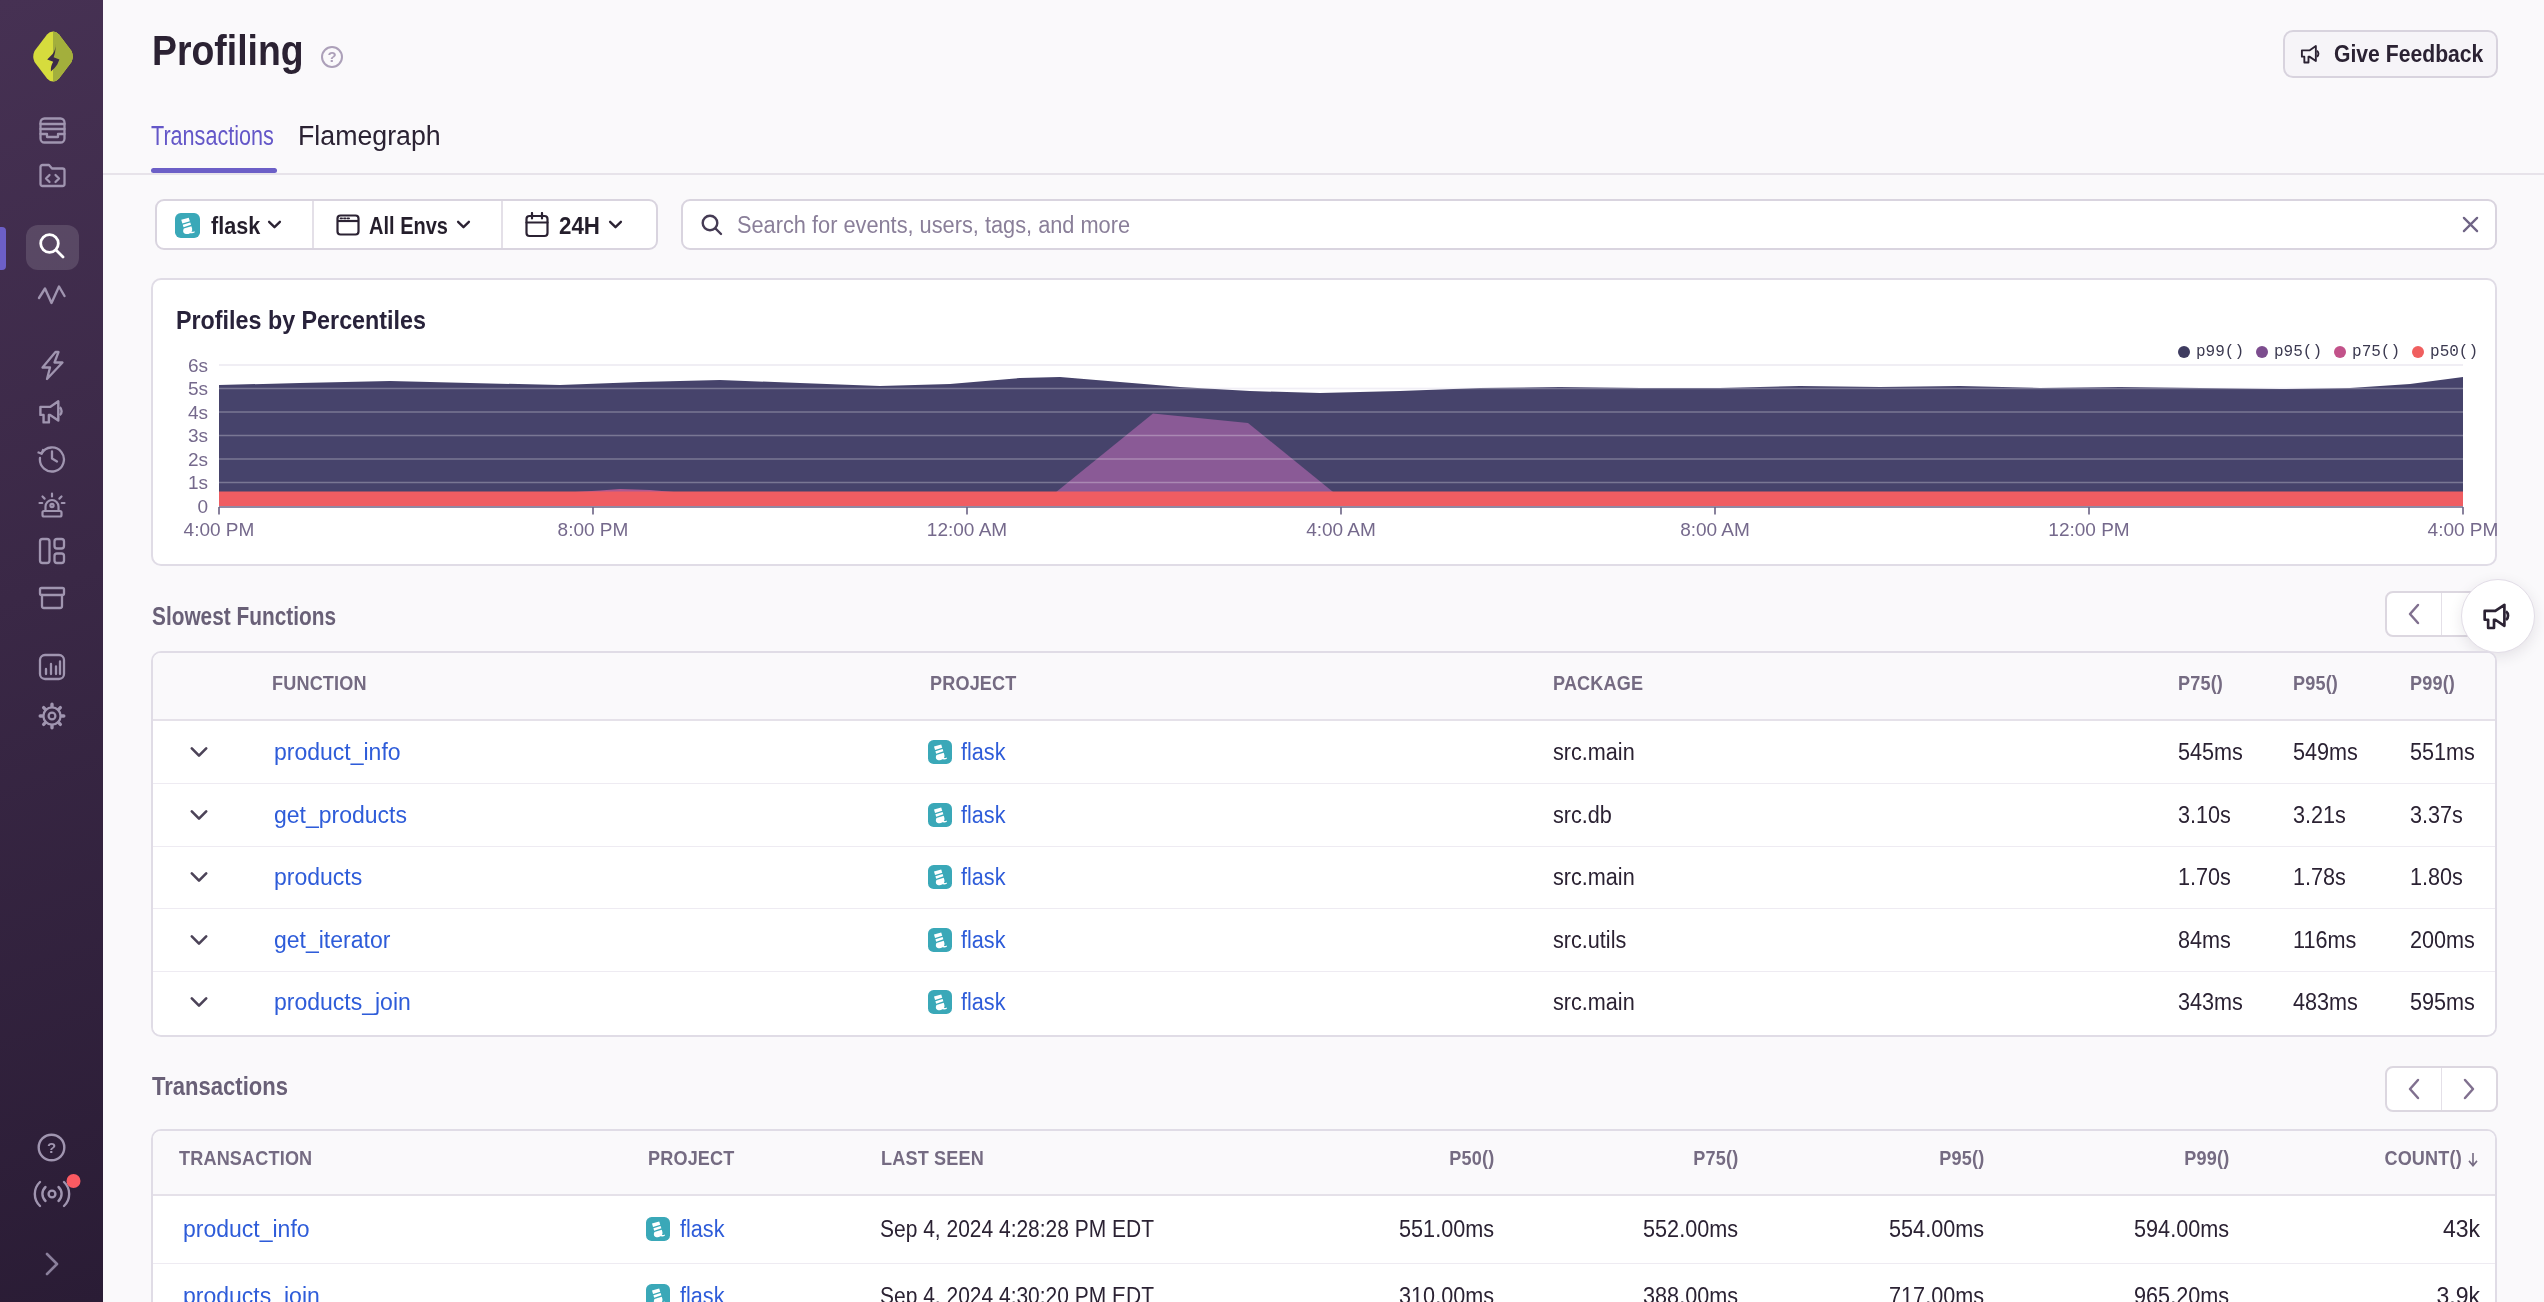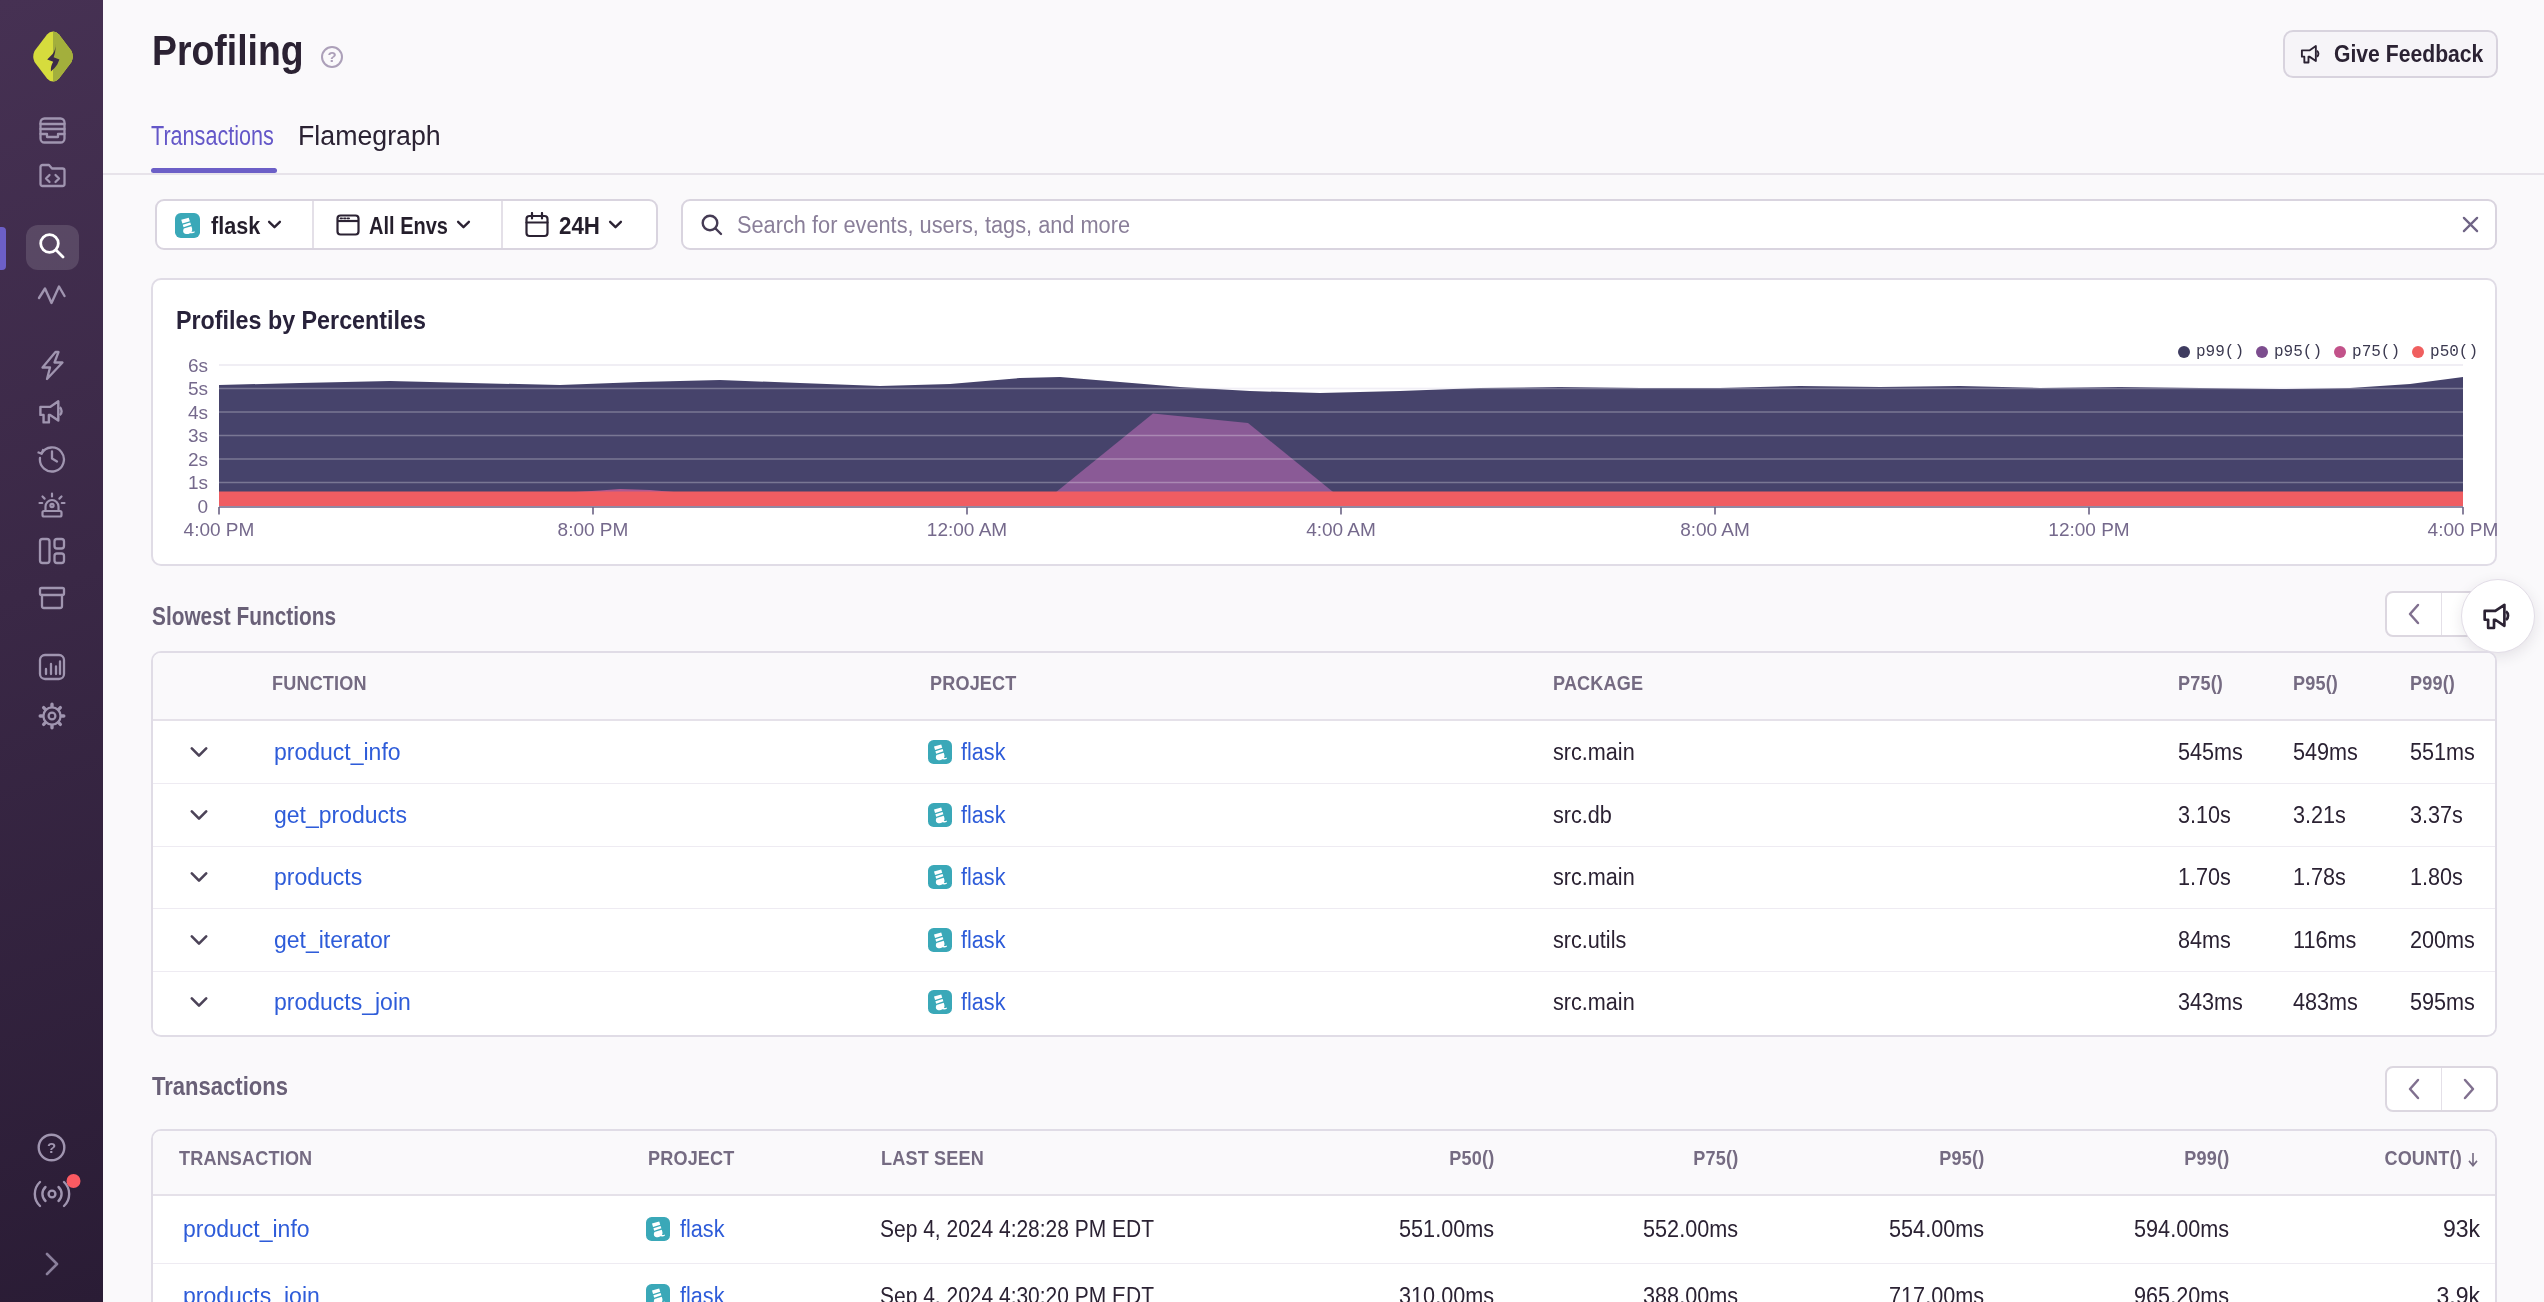--- a/index.html
+++ b/index.html
@@ -382,21 +382,21 @@
 <path d="M9.3 14.2 L18.3 11.4 L19.2 14.2 L10.2 17.1 Z" fill="#fff"></path>
 <path d="M10.6 18.6 L19.7 15.8 C21.3 19.8 20.9 22.3 18.0 24.2 C14.9 26.2 11.8 25.3 10.2 23.3 C9.4 21.8 9.9 20.0 10.6 18.6 Z" fill="#fff"></path>
 <path d="M17.5 21.5 C19.5 22.8 21.5 22.9 23.3 21.9 L23.8 23.2 C21.4 24.8 18.9 24.6 16.8 23.3 Z" fill="#fff"></path>
 </svg>
 <span class="td link nL" style="left:527px">flask</span>
 <span class="td dt" style="left:727px">Sep 4, 2024 4:28:28 PM EDT</span>
 <span class="td nR" style="right:1001px">551.00ms</span>
 <span class="td nR" style="right:757px">552.00ms</span>
 <span class="td nR" style="right:511px">554.00ms</span>
 <span class="td nR" style="right:266px">594.00ms</span>
-<span class="td" style="right:15px">93k</span>
+<span class="td" style="right:15px">43k</span>
 </div>
 <div class="trow" style="height:66.5px">
 <span class="td link" style="left:30px">products_join</span>
 <svg class="abs" style="left:493px;top:50%;margin-top:-12px" width="24" height="24" viewBox="0 0 30 30">
 <rect width="30" height="30" rx="7" fill="#3aa8b8"></rect>
 <path d="M7.5 8.2 L16.5 5.6 L17.8 9.8 L8.8 12.6 Z" fill="#fff"></path>
 <path d="M9.3 14.2 L18.3 11.4 L19.2 14.2 L10.2 17.1 Z" fill="#fff"></path>
 <path d="M10.6 18.6 L19.7 15.8 C21.3 19.8 20.9 22.3 18.0 24.2 C14.9 26.2 11.8 25.3 10.2 23.3 C9.4 21.8 9.9 20.0 10.6 18.6 Z" fill="#fff"></path>
 <path d="M17.5 21.5 C19.5 22.8 21.5 22.9 23.3 21.9 L23.8 23.2 C21.4 24.8 18.9 24.6 16.8 23.3 Z" fill="#fff"></path>
 </svg>

